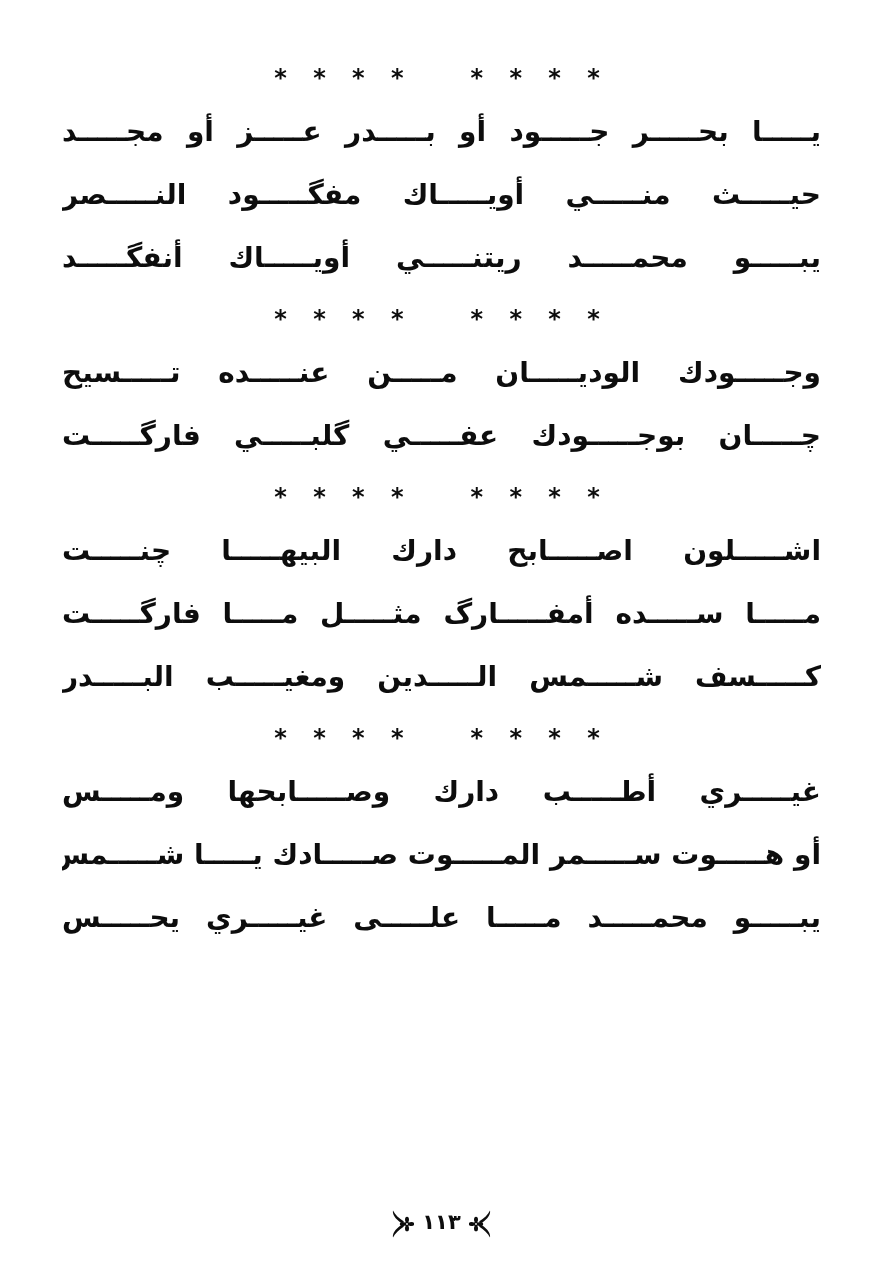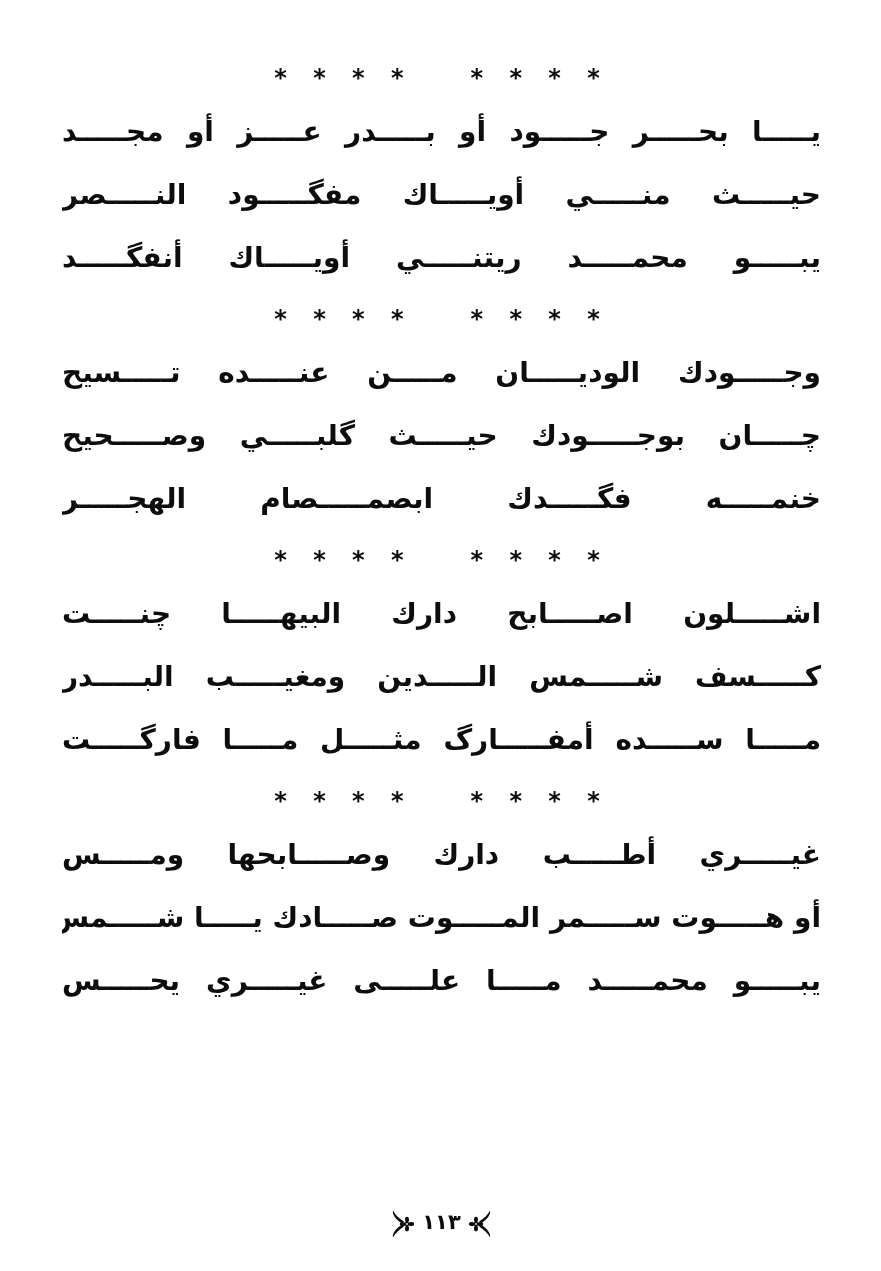--- a/index.html
+++ b/index.html
@@ -86,33 +86,32 @@
     <div class="verse-line">يبـــــو محمـــــد ريتنـــــي أويـــــاك أنفگـــــد</div>
   </div>
 
   <div class="divider-row">
     <span class="divider-group">* * * *</span>
     <span class="divider-group">* * * *</span>
   </div>
 
   <div class="stanza">
     <div class="verse-line">وجـــــودك الوديـــــان مـــــن عنـــــده تـــــسيح</div>
-    <div class="verse-line">چـــــان بوجـــــودك حيـــــث گلبـــــي وصـــــحيح</div>
-    <div class="verse-line">خنمـــــه فگـــــدك ابصمـــــصام الهجـــــر</div>
+    <div class="verse-line">چـــــان بوجـــــودك عفـــــي گلبـــــي فارگـــــت</div>
   </div>
 
   <div class="divider-row">
     <span class="divider-group">* * * *</span>
     <span class="divider-group">* * * *</span>
   </div>
 
   <div class="stanza">
     <div class="verse-line">اشـــــلون اصـــــابح دارك البيهـــــا چنـــــت</div>
+    <div class="verse-line">مـــــا ســـــده أمفـــــارگ مثـــــل مـــــا فارگـــــت</div>
     <div class="verse-line">كـــــسف شـــــمس الـــــدين ومغيـــــب البـــــدر</div>
-    <div class="verse-line">مـــــا ســـــده أمفـــــارگ مثـــــل مـــــا فارگـــــت</div>
   </div>
 
   <div class="divider-row">
     <span class="divider-group">* * * *</span>
     <span class="divider-group">* * * *</span>
   </div>
 
   <div class="stanza">
     <div class="verse-line">غيـــــري أطـــــب دارك وصـــــابحها ومـــــس</div>
     <div class="verse-line">أو هـــــوت ســـــمر المـــــوت صـــــادك يـــــا شـــــمس</div>

